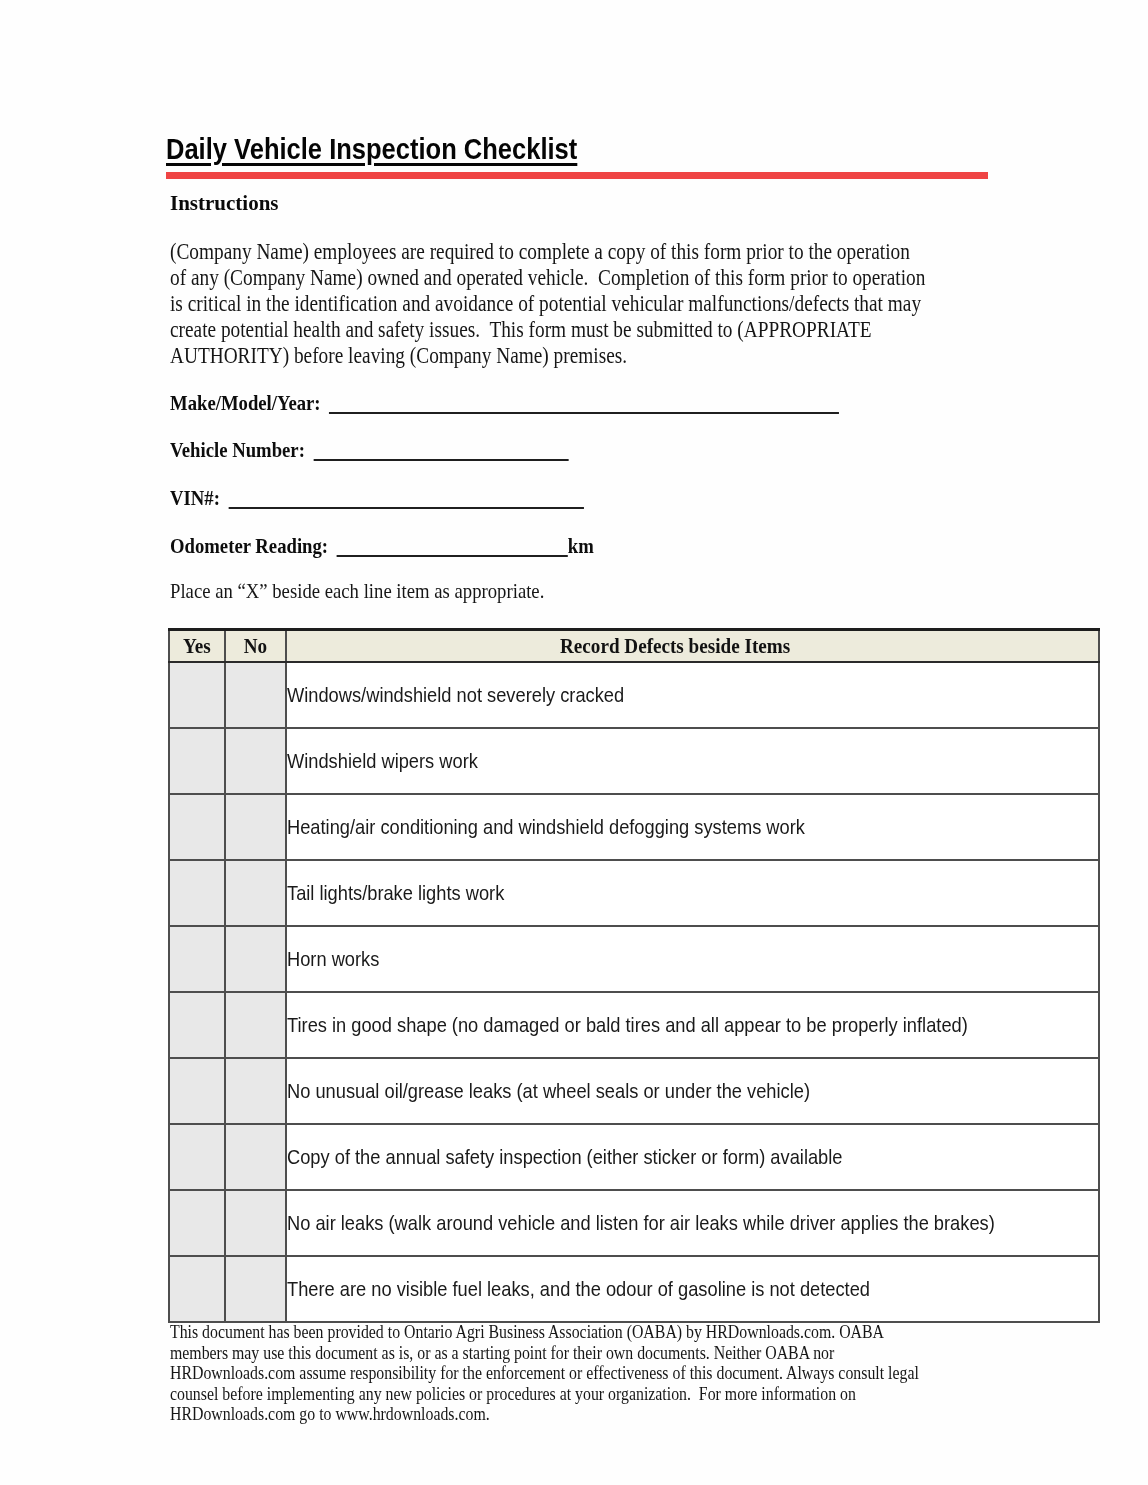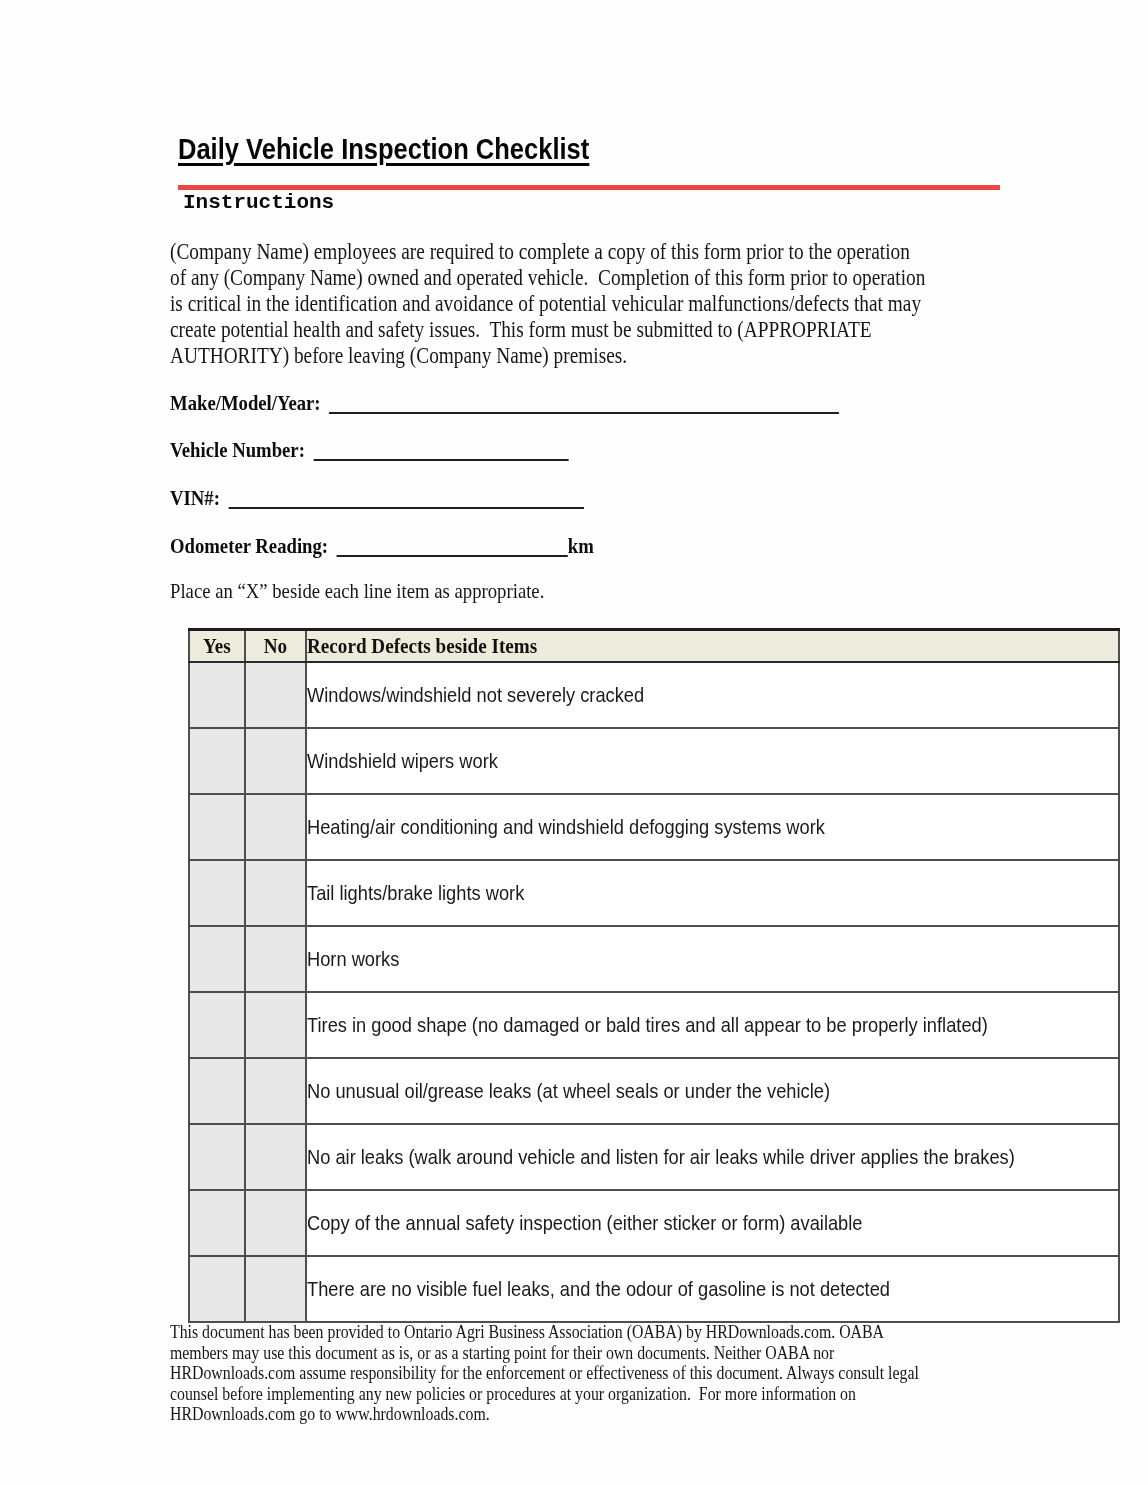--- a/index.html
+++ b/index.html
@@ -12,33 +12,33 @@
     color:#141414;
     overflow:hidden;
   }
   
   .cx{display:inline-block;transform:scaleX(0.87);transform-origin:0 50%;white-space:nowrap;}
   .cxc{display:inline-block;transform:scaleX(0.87);transform-origin:50% 50%;white-space:nowrap;}
   .cxblock{transform:scaleX(0.84);transform-origin:0 0;white-space:pre-wrap;}
 
   
   .title-block{
-    position:absolute;left:178px;top:135px;width:822px;
-    border-bottom:5px solid #ef4444;padding-bottom:21px;
+    position:absolute;left:166px;top:135px;width:822px;
+    border-bottom:7px solid #ef4444;padding-bottom:8px;
   }
   .title-text{
     font-family:"Liberation Sans","DejaVu Sans",sans-serif;
     font-weight:bold;font-size:29px;line-height:29px;color:#050505;
     transform:scaleX(0.88);transform-origin:0 100%;display:inline-block;white-space:nowrap;
     text-decoration:underline;text-decoration-thickness:3px;text-underline-offset:4px;
   }
   
   .instructions-heading{
-    position:absolute;left:183px;top:192px;
-    font-family:Liberation Mono, monospace;
+    position:absolute;left:170px;top:192px;
+    font-family:Liberation Serif, serif;
     font-weight:bold;font-size:21px;line-height:22px;color:#0a0a0a;
   }
   
   .intro{
     position:absolute;left:170px;top:239px;width:1180px;
     font-size:23px;line-height:26px;color:#161616;
   }
   
   .field{
     position:absolute;left:170px;height:30px;
@@ -54,35 +54,35 @@
   .fsuffix{font-weight:bold;color:#0d0d0d;}
   .place-x{
     position:absolute;left:170px;top:578px;
     font-size:22px;line-height:26px;color:#161616;
     transform:scaleX(0.85);transform-origin:0 50%;white-space:nowrap;
   }
   
   table.checklist{
     position:absolute;left:168px;top:628px;
     width:932px;border-collapse:collapse;table-layout:fixed;
-    border:2px solid #262626;border-top:3px solid #1d1d1d;margin-left:20px;
+    border:2px solid #262626;border-top:3px solid #1d1d1d;
   }
   table.checklist th,table.checklist td{
     border:2px solid #4e4e4e;padding:0;vertical-align:middle;
   }
   table.checklist thead tr{height:32px;}
   table.checklist tbody tr{height:66px;}
   thead th{
     background:#edebdc;
     font-family:"Liberation Serif","DejaVu Serif",serif;
     font-weight:bold;font-size:22px;color:#121212;
     border-bottom:2px solid #2a2a2a !important;
   }
   th.c-yes,th.c-no{text-align:center;}
-  th.c-item{text-align:left;padding-left:16px;}
+  th.c-item{text-align:center;padding-left:16px;}
   td.mark-cell{background:#e8e8e8;}
   td.item-cell{background:#ffffff;padding-left:8px;}
   .item-text{
     font-family:"Liberation Sans","DejaVu Sans",sans-serif;
     font-size:21px;color:#1a1a1a;
     transform:scaleX(0.87);transform-origin:0 50%;display:inline-block;white-space:nowrap;
   }
   
   .footer{
     position:absolute;left:170px;top:1322px;width:1100px;
@@ -170,26 +170,26 @@
         <td class="item-cell"><span class="item-text">Tires in good shape (no damaged or bald tires and all appear to be properly inflated)</span></td>
       </tr>
       <tr>
         <td class="mark-cell"></td>
         <td class="mark-cell"></td>
         <td class="item-cell"><span class="item-text">No unusual oil/grease leaks (at wheel seals or under the vehicle)</span></td>
       </tr>
       <tr>
         <td class="mark-cell"></td>
         <td class="mark-cell"></td>
+        <td class="item-cell"><span class="item-text">Copy of the annual safety inspection (either sticker or form) available</span></td>
+      </tr>
+      <tr>
+        <td class="mark-cell"></td>
+        <td class="mark-cell"></td>
         <td class="item-cell"><span class="item-text">No air leaks (walk around vehicle and listen for air leaks while driver applies the brakes)</span></td>
-      </tr>
-      <tr>
-        <td class="mark-cell"></td>
-        <td class="mark-cell"></td>
-        <td class="item-cell"><span class="item-text">Copy of the annual safety inspection (either sticker or form) available</span></td>
       </tr>
       <tr>
         <td class="mark-cell"></td>
         <td class="mark-cell"></td>
         <td class="item-cell"><span class="item-text">There are no visible fuel leaks, and the odour of gasoline is not detected</span></td>
       </tr>
     </tbody>
   </table>
 
   <div class="footer">This document has been provided to Ontario Agri Business Association (OABA) by HRDownloads.com. OABA

